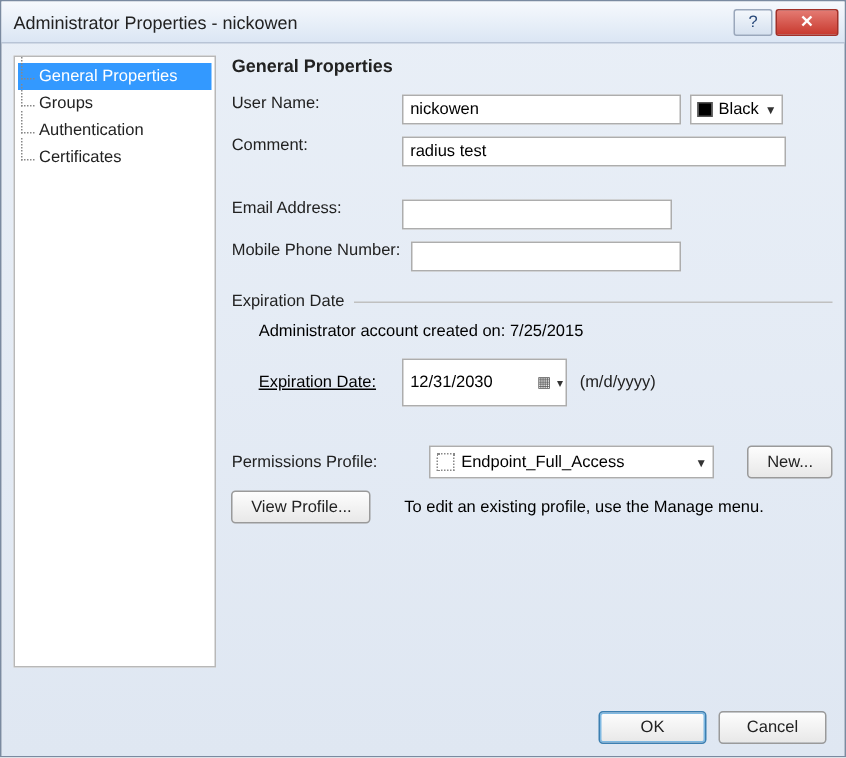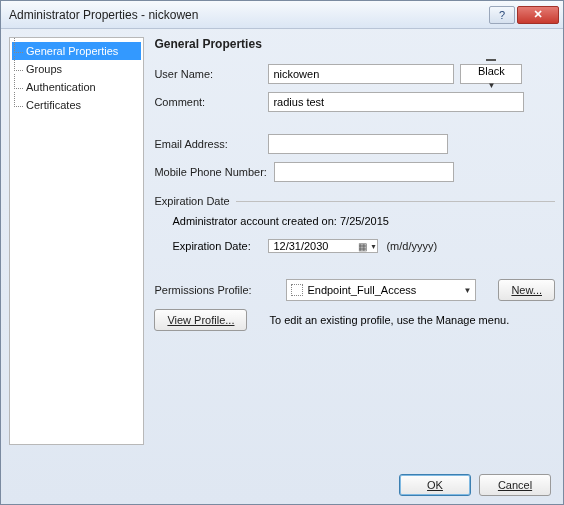--- a/index.html
+++ b/index.html
@@ -85,21 +85,21 @@
     position: relative;
   }
   .h1 {
     font-weight: bold;
     font-size: 12px;
     color: #222;
     margin: 0 0 12px 0;
   }
   .row {
     display: flex;
-    align-items: center;
+    align-items: flex-start;
     margin-bottom: 6px;
     min-height: 22px;
   }
   .lbl {
     width: 114px;
     color: #222;
   }
   .txt {
     height: 20px;
     border: 1px solid #adadad;
@@ -109,59 +109,59 @@
   }
   .txt.username { width: 186px; }
   .txt.comment { width: 256px; }
   .txt.mid { width: 180px; }
   .color-sel {
     height: 20px; width: 62px;
     margin-left: 6px;
     border: 1px solid #adadad;
     background: #fff;
     display: inline-flex; align-items: center; justify-content: center;
-    gap: 4px; font-size: 11px; flex-direction: column;
+    gap: 4px; font-size: 11px;
   }
   .swatch { width: 10px; height: 10px; background: #000; border: 1px solid #555; }
   .caret { font-size: 8px; color: #333; }
   .fieldset {
     margin-top: 12px;
   }
   .fs-legend {
     display: flex; align-items: center; gap: 6px;
     color: #222;
   }
   .fs-line {
     flex: 1; height: 1px; background: #c0c0c0;
   }
   .fs-body { padding: 8px 0 0 18px; }
   .indent-row { display:flex; align-items:center; margin-bottom:10px; }
-  .lbl2 { width: 96px; }
+  .lbl2 { width: 96px; text-decoration: underline; }
   .datebox {
     display: inline-flex; align-items: center;
     border: 1px solid #adadad; background:#fff;
-    height: 14px; padding: 0 2px 0 4px; gap:4px;
+    height: 32px; padding: 0 2px 0 4px; gap:4px;
     width: 110px;
   }
   .datebox .calicon { font-size: 10px; color:#555; }
   .hint { margin-left: 8px; color: #222; }
   .perm-row { display:flex; align-items:center; gap:22px; margin-top: 26px; }
   .select {
     display:inline-flex; align-items:center; justify-content:space-between;
     height: 22px; border:1px solid #adadad; background:#fff;
     padding: 0 4px; width: 190px;
   }
   .select .ic { width:12px; height:12px; border:1px dotted #888; margin-right:4px; display:inline-block;}
   .btn {
     height: 22px;
     padding: 0 12px;
     background: linear-gradient(#fdfdfd, #e8e8e8);
     border: 1px solid #9a9a9a;
     border-radius: 3px;
-    font: inherit; color:#222;text-decoration:underline;
+    font: inherit; color:#222;
   }
   .btn:focus, .btn.primary {
     border-color: #3c7fb1;
     box-shadow: 0 0 0 1px #7fb9e2 inset;
   }
   .vp-row { margin-top:8px; display:flex; align-items:center; gap:22px; }
   .footer {
     position: absolute;
     bottom: 0; right: 4px;
     display: flex; gap: 8px;

